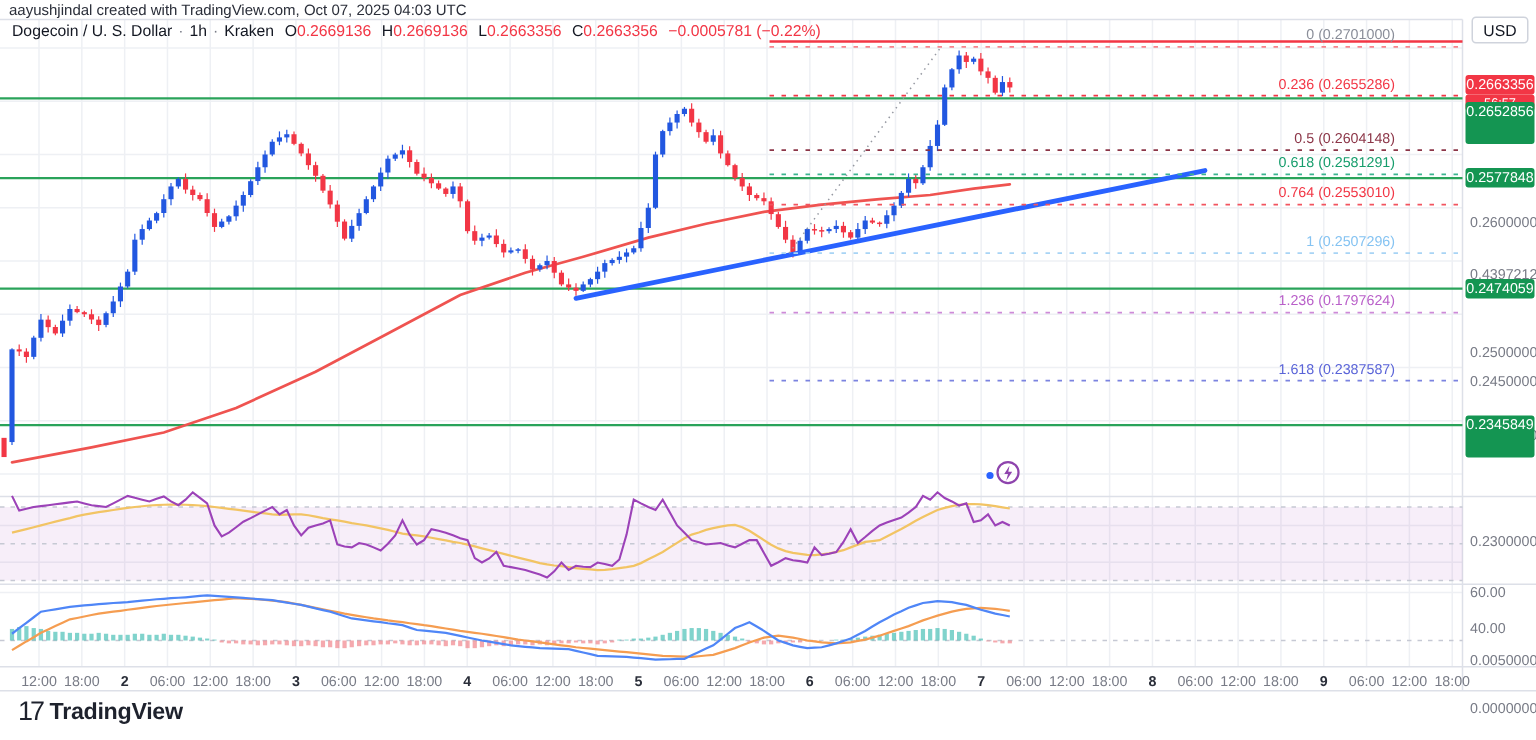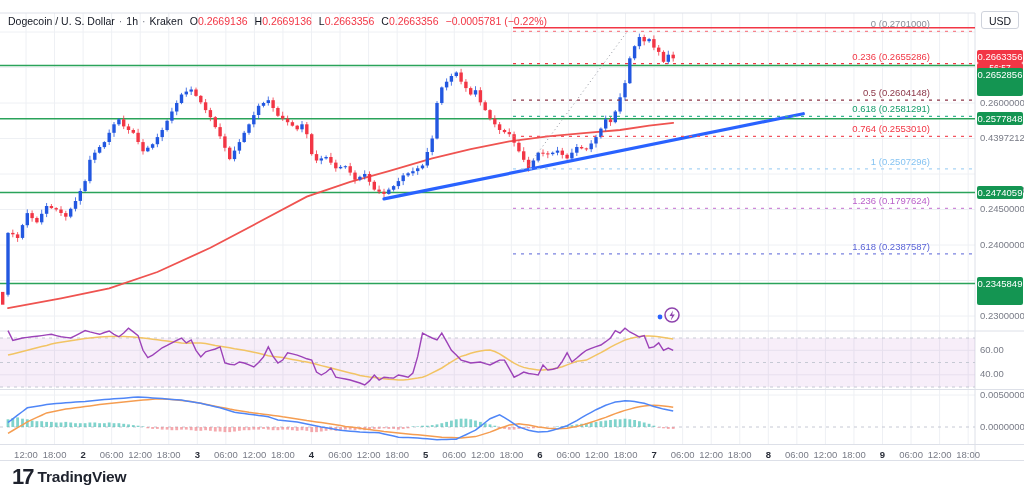--- a/index.html
+++ b/index.html
@@ -4,40 +4,41 @@
 <style>
   html,body{margin:0;padding:0;background:#fff;}
   #root{position:relative;width:1024px;height:493px;background:#fff;overflow:hidden;
         font-family:"Liberation Sans",sans-serif;color:#131722;}
   #credit{position:absolute;left:6px;top:2px;font-size:10px;color:#2a2e39;white-space:nowrap;}
   #legend{position:absolute;left:8px;top:15px;font-size:10.5px;color:#131722;white-space:nowrap;z-index:5;}
   #legend .sep{color:#787b86;margin:0 4px;}
   #legend .ohlc{margin-left:7px;}
   #legend .ov{color:#f23645;}
   #chart{position:absolute;left:0;top:0;}
-  .tick{position:absolute;left:980px;font-size:9.5px;color:#787b86;height:11px;line-height:11px;white-space:nowrap;}
+  .tick{position:absolute;left:980px;font-size:9.5px;color:#787b86;height:11px;line-height:11px;white-space:nowrap;margin-top:46px;}
   .pbox{position:absolute;left:977px;width:46px;text-align:center;color:#fff;font-size:9.5px;border-radius:2px;}
   .pbox.red{background:#f23645;}
   .pbox.green{background:#149552;}
   .fib{position:absolute;right:94px;font-size:9.5px;height:10px;line-height:10px;white-space:nowrap;}
   .tt{position:absolute;width:34px;text-align:center;top:449px;font-size:9.5px;color:#787b86;}
   .tt.major{color:#2a2e39;font-weight:600;}
   #usd{position:absolute;left:981px;top:11px;width:38px;height:18px;line-height:18px;text-align:center;
        font-size:10.5px;color:#131722;border:1px solid #cfd3dc;border-radius:3px;background:#fff;box-sizing:border-box;}
   #replay{position:absolute;left:656px;top:305px;width:28px;height:22px;}
   #logo{position:absolute;left:12px;top:464px;display:flex;align-items:center;gap:5px;color:#1e222d;}
-  #logo .mark{font-weight:700;font-size:22px;letter-spacing:-2px;text-align:center;}
+  #logo .mark{font-weight:400;font-size:18px;letter-spacing:-2px;text-align:center;}
   #logo .word{font-weight:700;font-size:15.5px;letter-spacing:-0.2px;}
   #timeaxis{position:absolute;left:0;top:445px;width:975px;height:16px;}
   #priceaxis{position:absolute;left:975px;top:0;width:49px;height:461px;}
 </style>
 </head>
 <body>
 
 <div id="root">
+  <div id="credit">aayushjindal created with TradingView.com, Oct 07, 2025 04:03 UTC</div>
 
   <div id="legend">
     <span>Dogecoin / U. S. Dollar</span><span class="sep">·</span><span>1h</span><span class="sep">·</span><span>Kraken</span><span id="ohlc-wrap"><span class="ohlc"><span>O</span><span class="ov">0.2669136</span></span><span class="ohlc"><span>H</span><span class="ov">0.2669136</span></span><span class="ohlc"><span>L</span><span class="ov">0.2663356</span></span><span class="ohlc"><span>C</span><span class="ov">0.2663356</span></span><span class="ohlc ov">−0.0005781 (−0.22%)</span></span>
   </div>
 
   <svg id="chart" width="1024" height="493" viewBox="0 0 1024 493">
       <line x1="26" y1="13" x2="26" y2="444" stroke="#eef0f4"></line>
       <line x1="54.55" y1="13" x2="54.55" y2="444" stroke="#eef0f4"></line>
       <line x1="83.1" y1="13" x2="83.1" y2="444" stroke="#eef0f4"></line>
       <line x1="111.65" y1="13" x2="111.65" y2="444" stroke="#eef0f4"></line>

